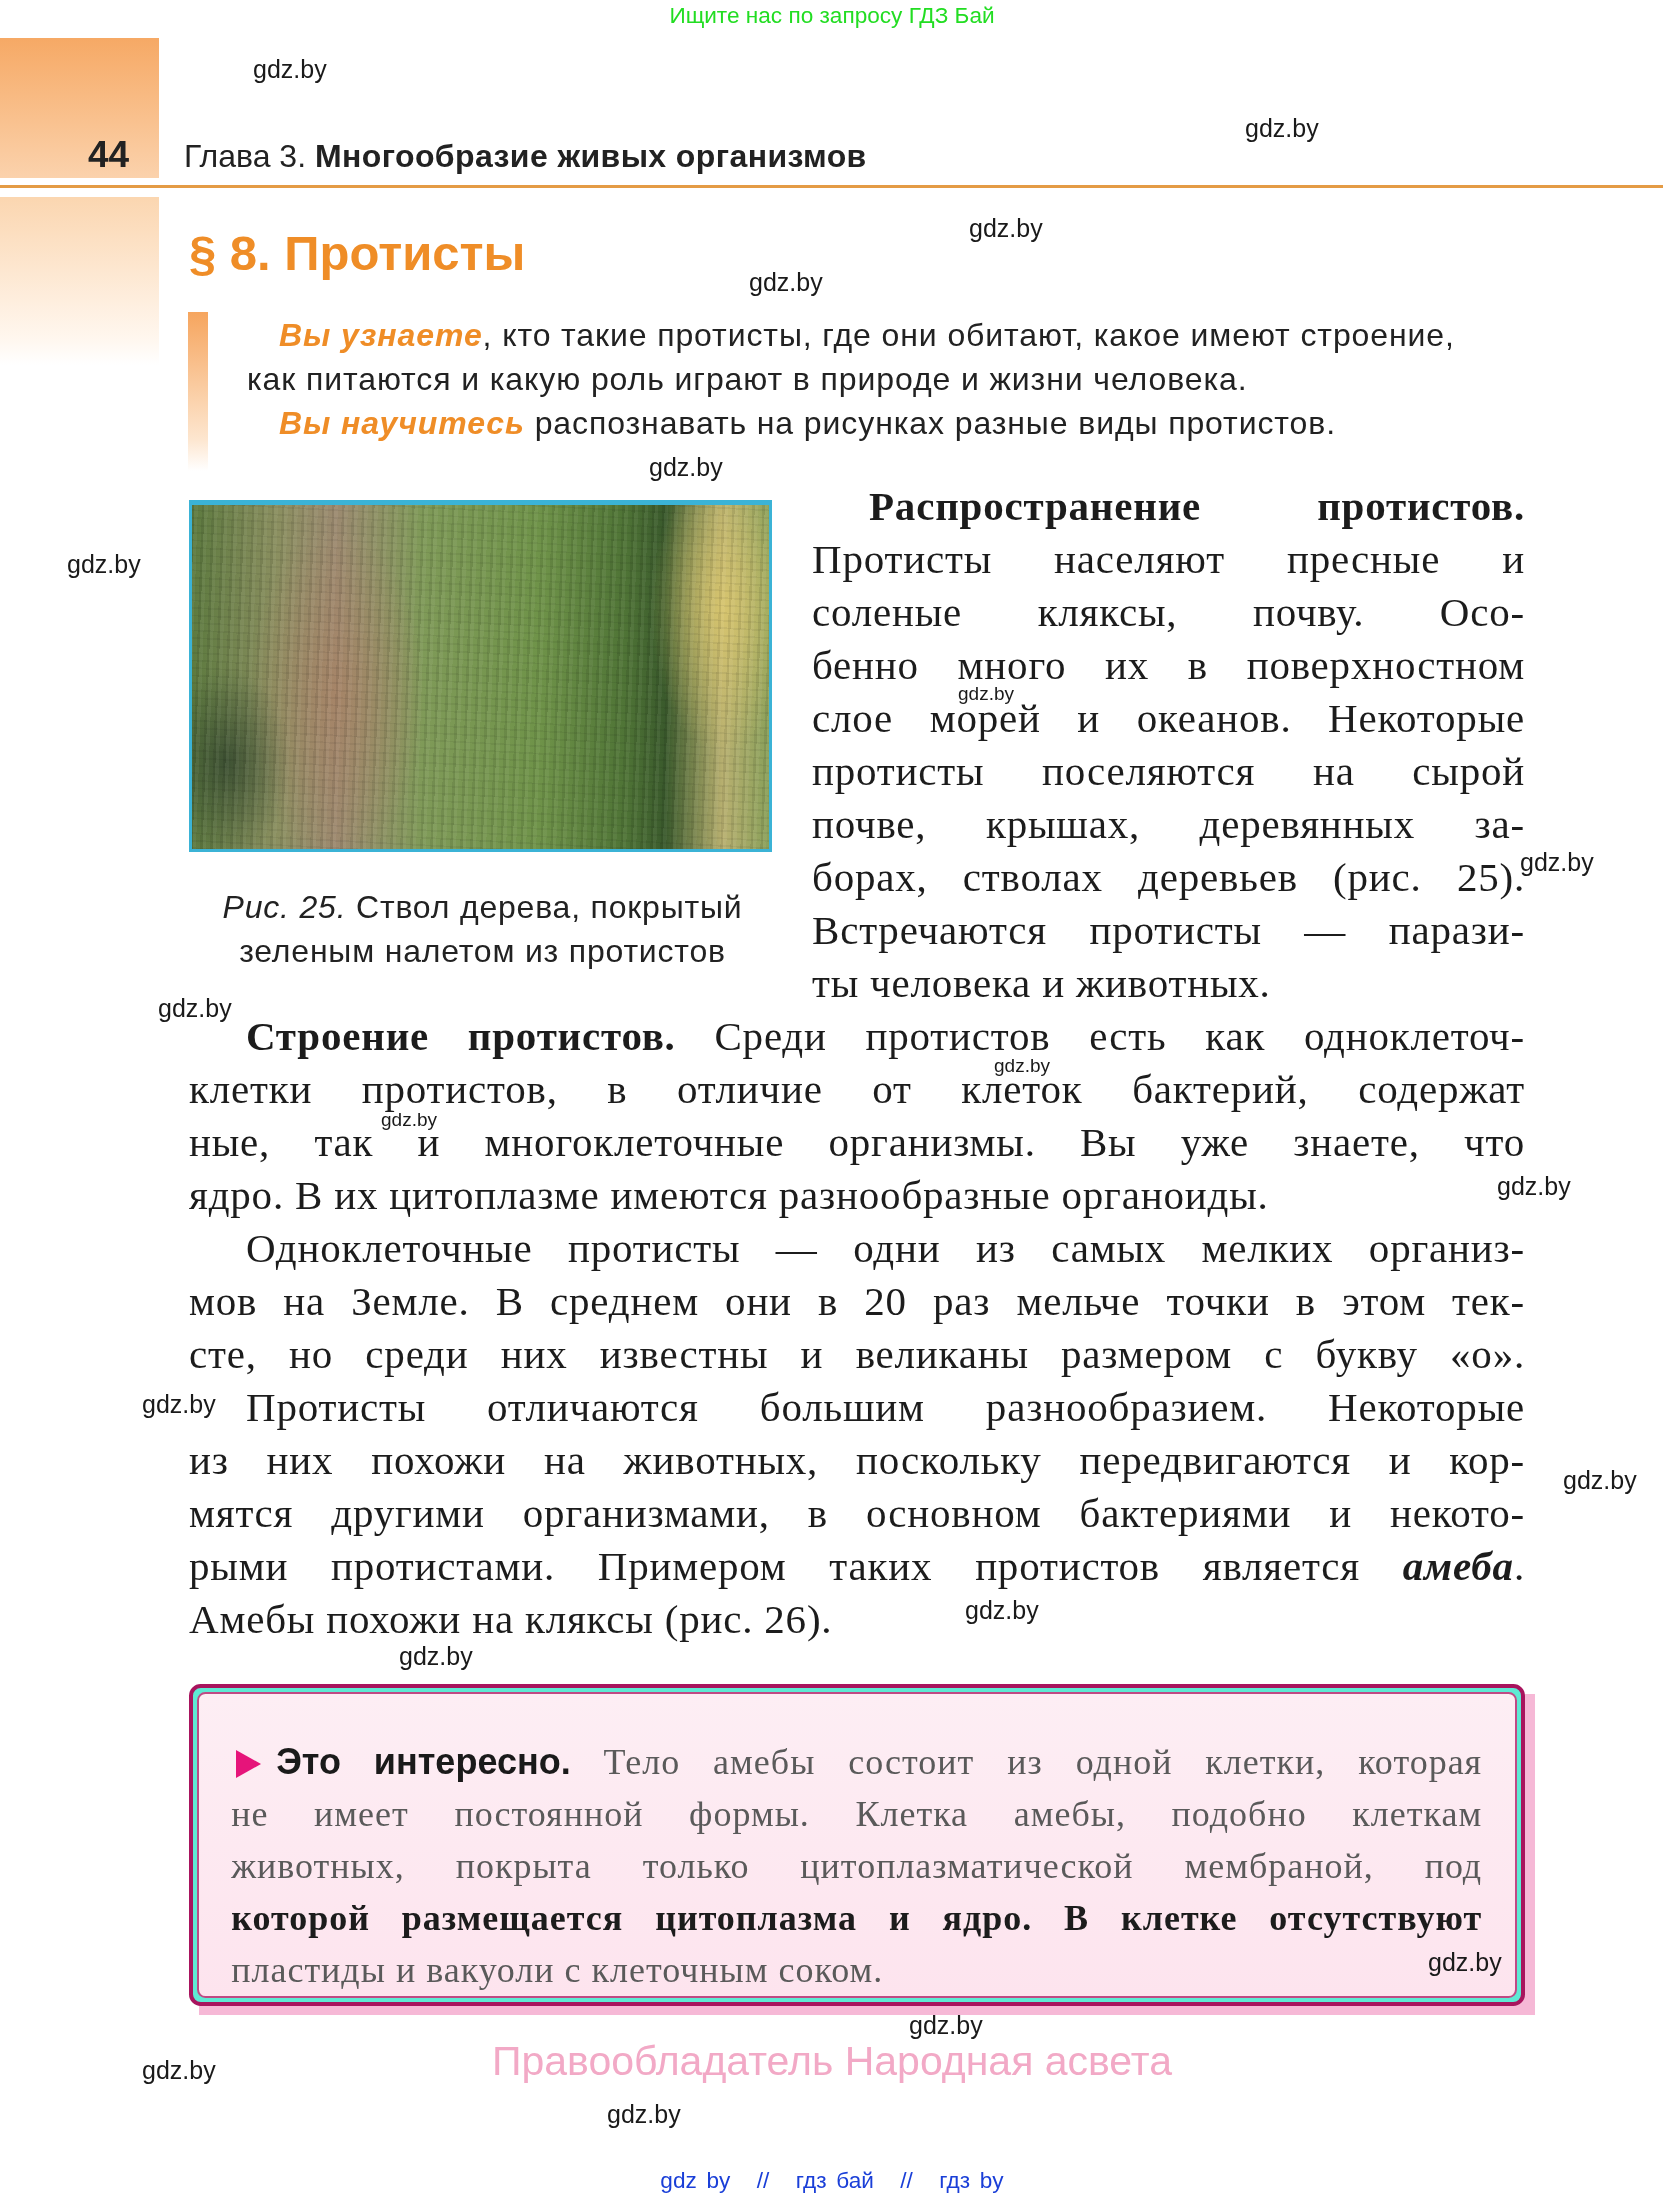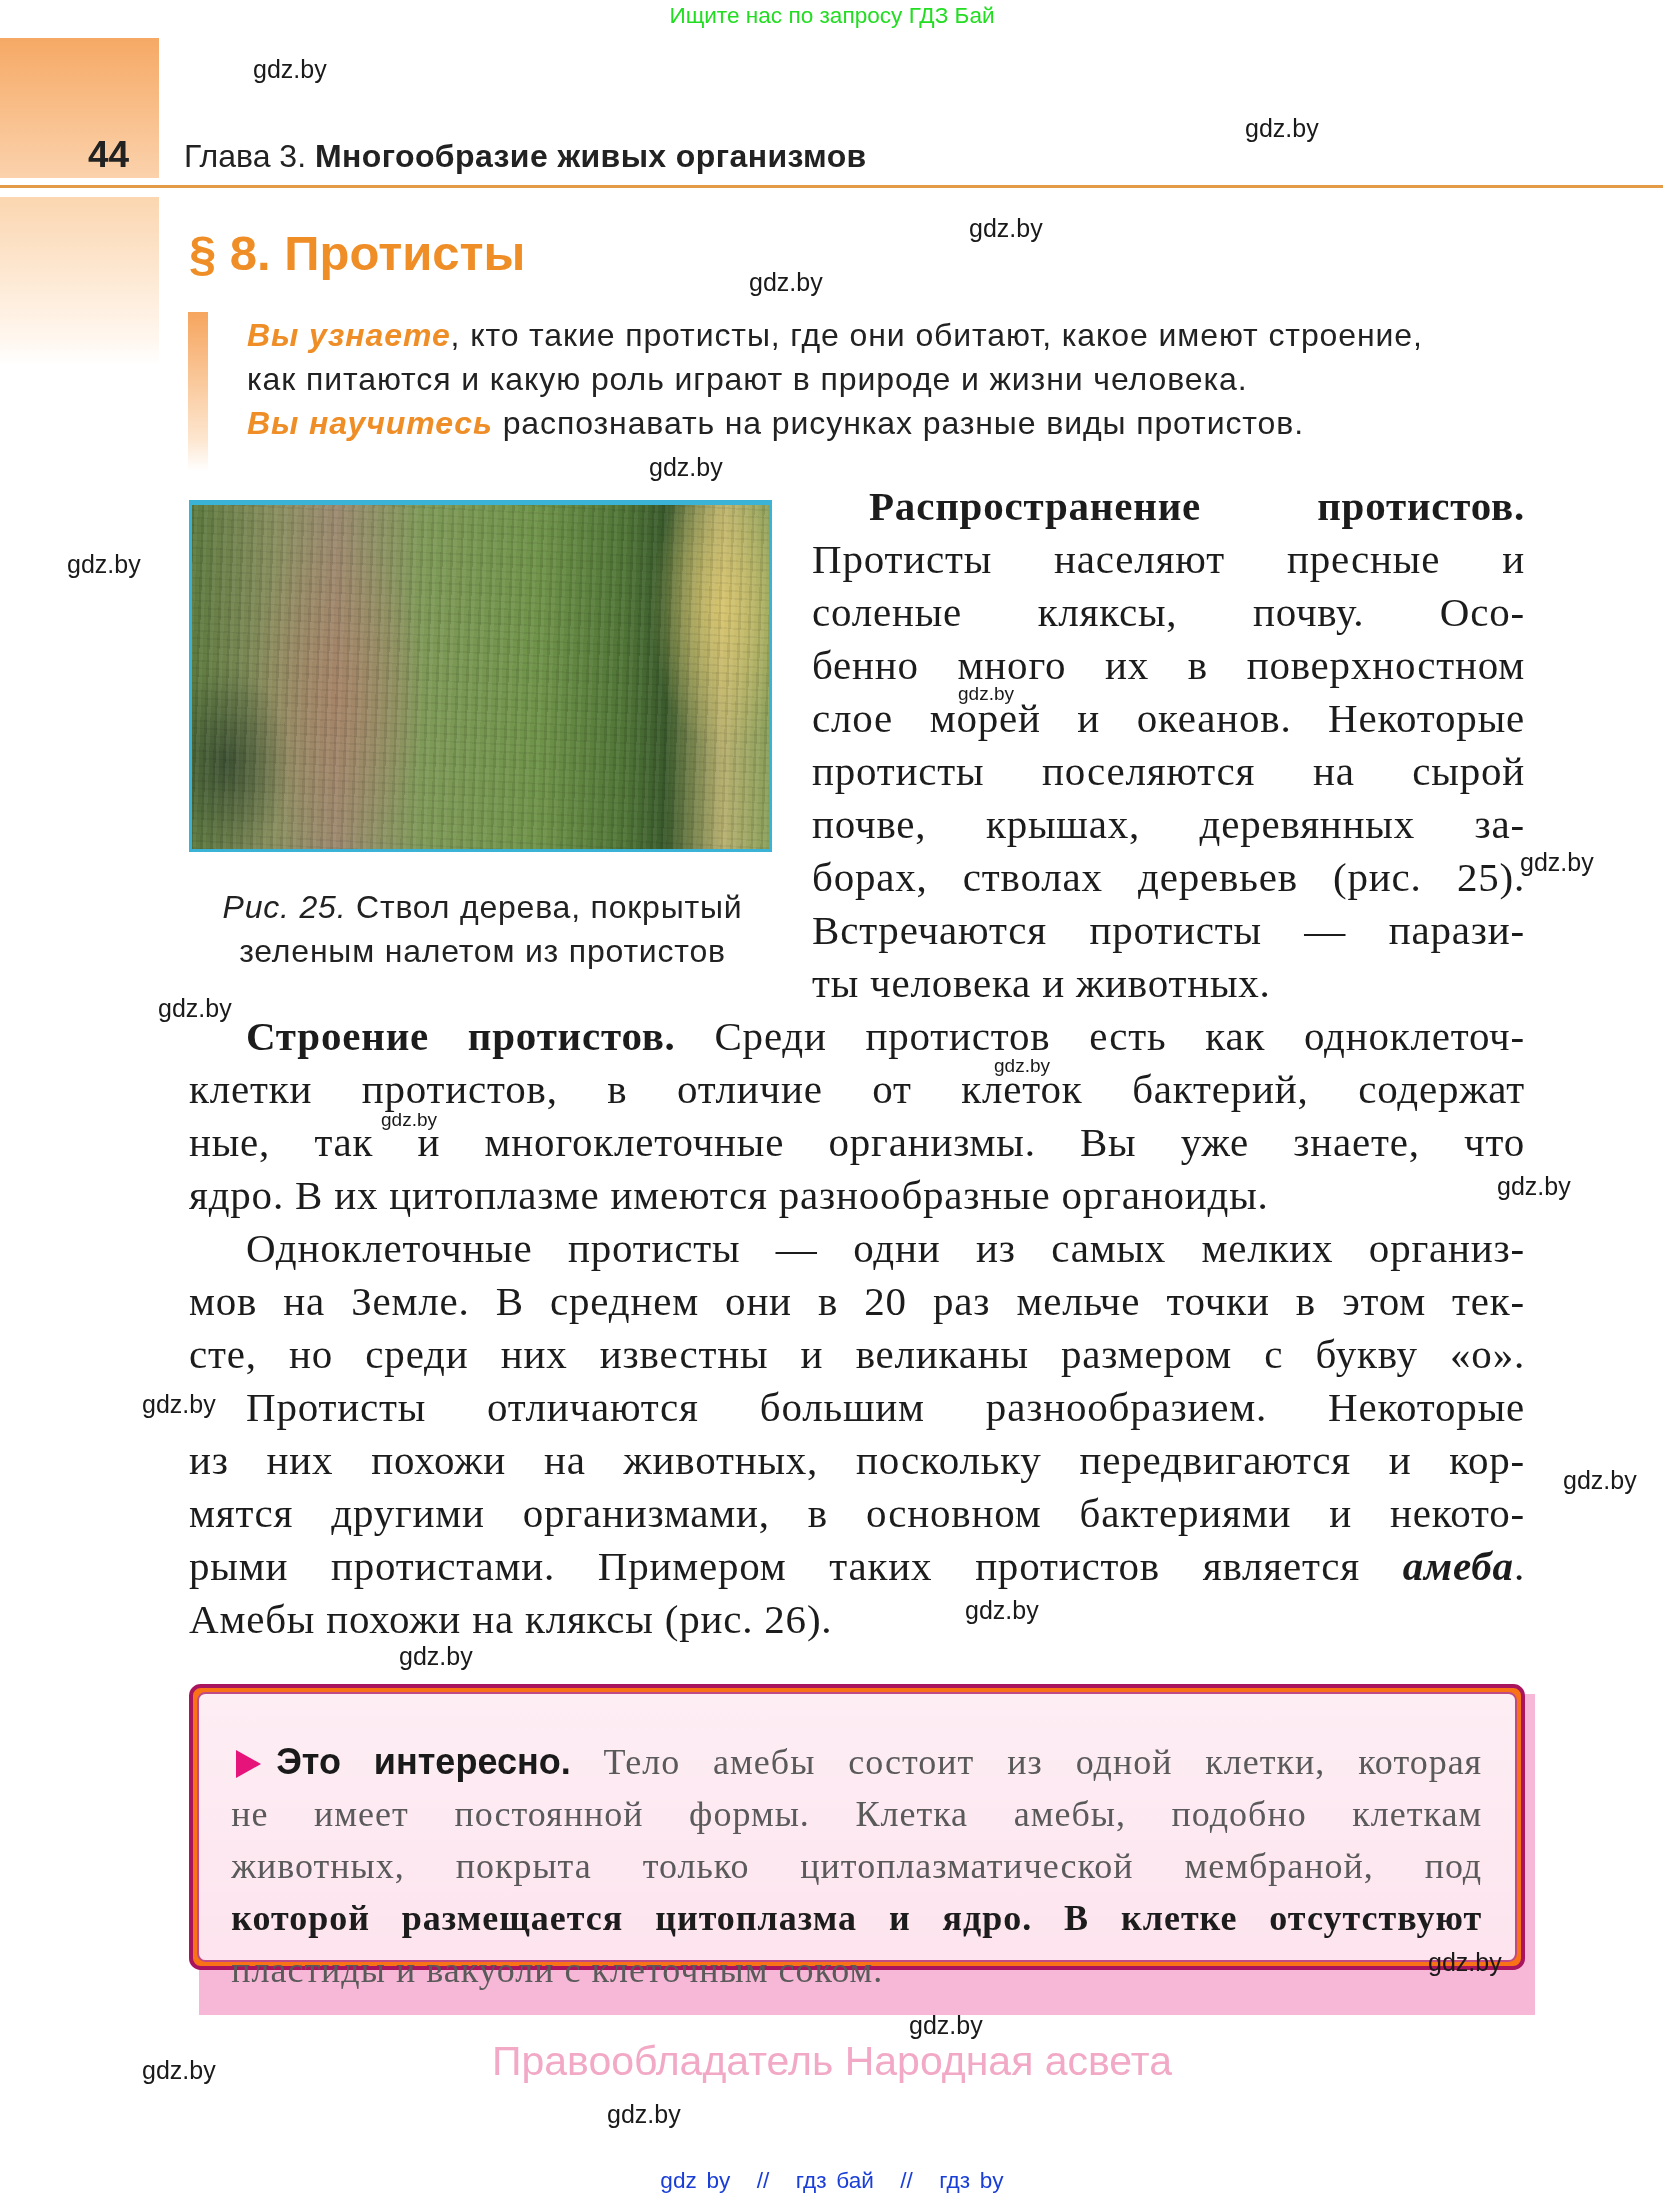--- a/index.html
+++ b/index.html
@@ -12,21 +12,21 @@
   .page-tab-fade { left: 0; top: 197px; width: 159px; height: 168px; background: linear-gradient(#fbd6b0, #fff7ef 85%, #ffffff); }
   .page-number { left: 88px; top: 134px; font-size: 37px; font-weight: bold; color: #222; }
   .chapter-title { left: 184px; top: 138px; font-size: 32px; color: #222; white-space: nowrap; }
   .chapter-title b { font-weight: bold; letter-spacing: 0.4px; }
   .header-rule { left: 0; top: 185px; width: 1664px; height: 3.4px; background: #e49b45; }
 
   .section-title { left: 189px; top: 225px; font-size: 49px; font-weight: bold; color: #ef8d27; white-space: nowrap; }
 
   .intro-bar { left: 188px; top: 312px; width: 20px; height: 159px; background: linear-gradient(#f6a55e, #fde6cf 80%, #ffffff); }
   .intro { left: 247px; top: 313px; width: 1291px; font-size: 32px; line-height: 44px; color: #222; letter-spacing: 0.9px; }
-  .intro .accent { color: #ef8d27; font-weight: bold; font-style: italic; }
+  .intro .accent { color: #ef8d27; font-weight: bold; font-style: italic; margin-left: 32px; }
 
   .figure { left: 189px; top: 500px; width: 583px; height: 352px; border: 3.4px solid #3bb3d6; border-top-width: 5px; box-sizing: border-box;
     background:
       radial-gradient(ellipse 18% 60% at 92% 30%, rgba(220,200,110,0.85), rgba(0,0,0,0) 70%),
       radial-gradient(ellipse 16% 40% at 6% 75%, rgba(40,60,40,0.7), rgba(0,0,0,0) 70%),
       radial-gradient(ellipse 22% 70% at 25% 55%, rgba(170,130,100,0.7), rgba(0,0,0,0) 70%),
       linear-gradient(90deg, #5d7a3f 0%, #8b8f60 15%, #9c8a70 25%, #7f9a58 40%, #6f9349 60%, #4f7436 75%, #3a5a2c 82%, #b8b070 92%, #8aa05a 100%); }
   .figure-texture { position: absolute; inset: 0;
     background-image:
       repeating-linear-gradient(92deg, rgba(0,0,0,0.08) 0 2.5px, rgba(255,255,255,0.05) 2.5px 5.9px, rgba(0,0,0,0) 5.9px 10px),
@@ -38,21 +38,21 @@
   .right-col { left: 812px; top: 480px; width: 713px; font-size: 41px; line-height: 53px; text-align: justify; letter-spacing: 0.8px; }
   .line { display: block; text-align: justify; text-align-last: justify; white-space: nowrap; }
   .line.last { text-align-last: left; }
   .indent { padding-left: 57px; }
   .b { font-weight: bold; font-family: Liberation Serif, serif; }
   .i { font-style: italic; font-weight: bold; }
 
   .body-col { left: 189px; top: 1010px; width: 1336px; font-size: 41px; line-height: 53px; letter-spacing: 0.8px; }
 
   .box-shadow { left: 199px; top: 1694px; width: 1336px; height: 321px; background: #f6b8d6; }
-  .box { left: 189px; top: 1684px; width: 1336px; height: 286px; box-sizing: border-box; border: 4.2px solid #a8145e; border-radius: 11.7px; background: #f97316; padding: 4.2px; }
+  .box { left: 189px; top: 1684px; width: 1336px; height: 322px; box-sizing: border-box; border: 4.2px solid #a8145e; border-radius: 11.7px; background: #5eead4; padding: 4.2px; }
   .box-inner { width: 100%; height: 100%; box-sizing: border-box; border: 2.5px solid #c04a84; border-radius: 8.4px; background: linear-gradient(#fdeef4, #fde4ee); position: relative; }
   .box-text { position: absolute; left: 32px; top: 42px; width: 1251px; font-size: 36px; line-height: 52px; letter-spacing: 1px; }
   .box-text .faded { color: #5a5a5a; }
   .box-title { font-family: "Liberation Sans", sans-serif; font-weight: bold; color: #1a1a1a; font-size: 36px; letter-spacing: 0; }
   .play-icon { display: inline-block; width: 0; height: 0; border-top: 14.3px solid transparent; border-bottom: 14.3px solid transparent; border-left: 25px solid #e6147a; vertical-align: -3.4px; margin-right: 15px; margin-left: 5px; }
 
   .copyright { left: 0; width: 1664px; top: 2038px; text-align: center; font-size: 41px; color: #f2a9c6; }
   .footer-links { left: 0; width: 1664px; top: 2168px; text-align: center; font-size: 22.6px; color: #1a3fd8; word-spacing: 3.4px; }
   .footer-links span { margin: 0 8.4px; }
 

